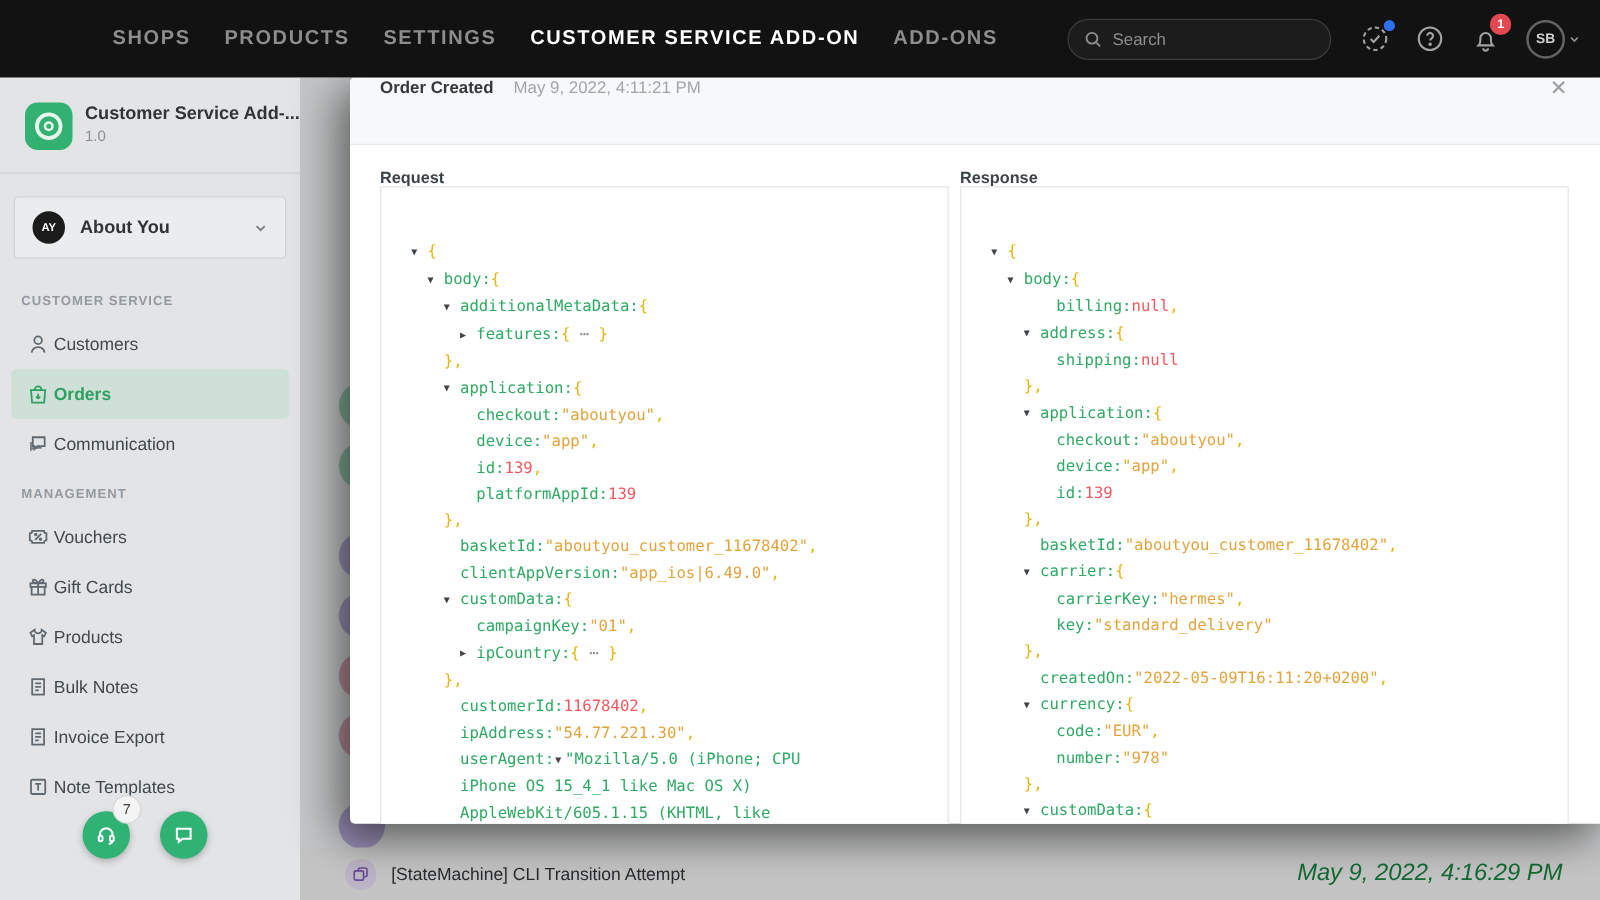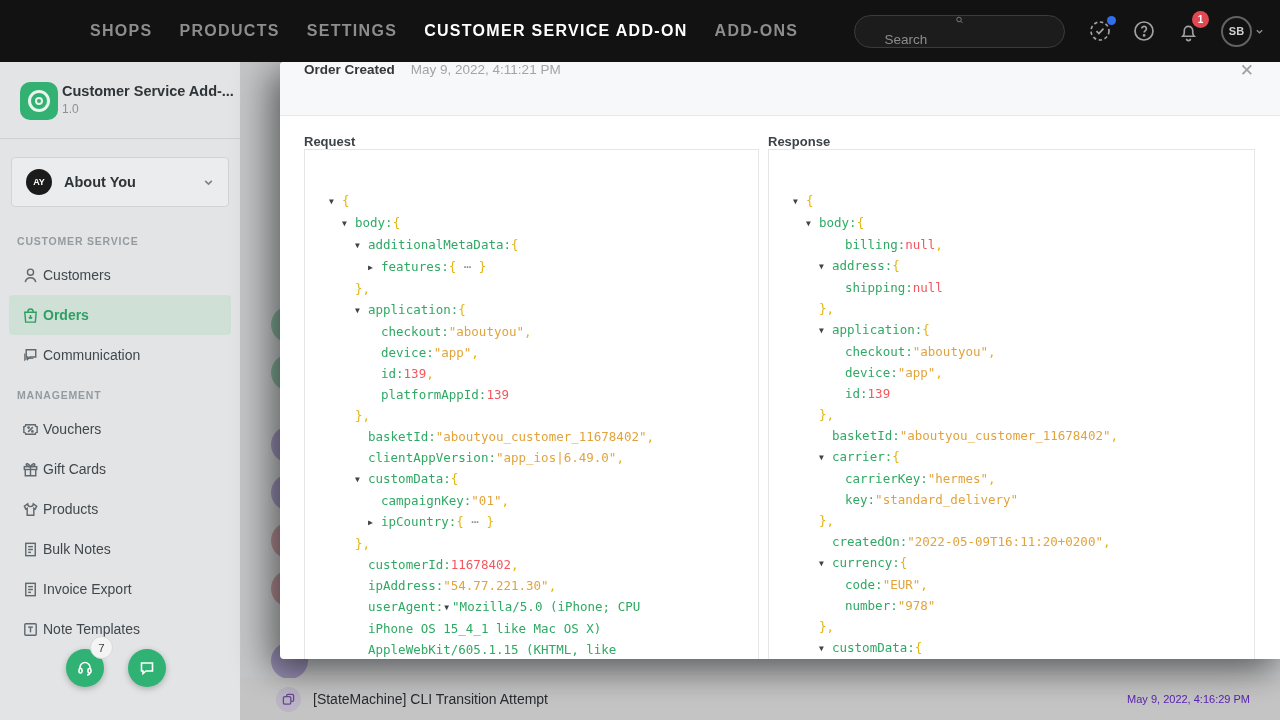--- a/index.html
+++ b/index.html
@@ -7,33 +7,33 @@
 
   
   .topnav { position:absolute; top:0; left:0; width:1280px; height:62px; background:#121212; display:flex; align-items:center; padding:0 16px 0 24px; z-index:30; }
   .logo { display:flex; align-items:flex-start; gap:3px; }
   .logo-text { color:#ffffff; font-size:27px; font-weight:800; letter-spacing:3px; line-height:30px; }
   .logo-dot { width:6px; height:6px; border:1.5px solid #cfcfcf; border-radius:50%; margin-top:6px; }
   .live-badge { color:#2ee385; font-size:9px; font-weight:800; letter-spacing:1px; margin-top:3px; }
   .nav-links { display:flex; gap:27px; margin-left:66px; }
   .nav-link { color:#8d8d8d; font-size:16px; font-weight:700; letter-spacing:1.3px; cursor:pointer; white-space:nowrap; }
   .nav-link.active { color:#ffffff; }
-  .search-box { margin-left:auto; width:211px; height:33px; background:#1c1c1c; border:1px solid #3c3c3c; border-radius:17px; display:flex; align-items:center; padding:0 12px; gap:8px;flex-direction:column; }
+  .search-box { margin-left:auto; width:211px; height:33px; background:#1c1c1c; border:1px solid #3c3c3c; border-radius:17px; display:flex; align-items:center; padding:0 12px; gap:8px; }
   .search-box input { background:transparent; border:none; outline:none; color:#cfcfcf; font-size:13.5px; width:150px; font-family:"Liberation Sans",sans-serif; }
   .search-box input::placeholder { color:#8d8d8d; }
   .nav-icons { display:flex; align-items:center; gap:18px; margin-left:22px; }
   .icon-btn { position:relative; width:26px; height:26px; display:flex; align-items:center; justify-content:center; cursor:pointer; }
   .dot-badge { position:absolute; top:-2px; right:-3px; width:9px; height:9px; border-radius:50%; background:#2f6fed; }
   .count-badge { position:absolute; top:-7px; right:-8px; min-width:17px; height:17px; border-radius:9px; background:#e14852; color:#ffffff; font-size:10px; font-weight:700; display:flex; align-items:center; justify-content:center; padding:0 4px; }
   .avatar { width:31px; height:31px; border-radius:50%; border:2px solid #636363; color:#d0d0d0; font-size:11px; font-weight:700; display:flex; align-items:center; justify-content:center; cursor:pointer; }
   .avatar-wrap { display:flex; align-items:center; gap:3px; margin-left:2px; }
 
   
   .sidebar { position:absolute; top:62px; left:0; width:240px; height:658px; background:#e2e4e5; z-index:5; }
-  .app-header { display:flex; gap:4px; padding:20px 16px 18px 20px; border-bottom:1px solid #cfd1d2; }
+  .app-header { display:flex; gap:10px; padding:20px 16px 18px 20px; border-bottom:1px solid #cfd1d2; }
   .app-icon { width:38px; height:38px; border-radius:10px; background:#33b173; flex:none; display:flex; align-items:center; justify-content:center; }
   .bullseye-outer { width:22px; height:22px; border:3px solid #e7f5ec; border-radius:50%; display:flex; align-items:center; justify-content:center; }
   .bullseye-inner { width:8px; height:8px; border:2.5px solid #e7f5ec; border-radius:50%; }
   .app-title { font-size:14.5px; font-weight:700; color:#2f3438; line-height:18px; white-space:nowrap; overflow:hidden; }
   .app-version { font-size:12px; color:#8c9196; margin-top:2px; }
   .shop-selector { margin:18px 11px 14px 11px; height:50px; background:#ebeced; border:1px solid #d2d3d4; border-radius:4px; display:flex; align-items:center; padding:0 14px; gap:12px; cursor:pointer; }
   .shop-avatar { width:26px; height:26px; border-radius:50%; background:#1b1b1b; color:#ffffff; font-size:9px; font-weight:700; display:flex; align-items:center; justify-content:center; flex:none; }
   .shop-label { font-size:14.5px; font-weight:700; color:#2f3438; flex:1; }
   .section-label { font-size:10.5px; font-weight:700; letter-spacing:0.8px; color:#949ba0; padding:14px 16px 8px 17px; }
   .side-item { height:40px; margin:0 9px; border-radius:4px; display:flex; align-items:center; gap:3px; padding:0 12px; cursor:pointer; color:#40484e; }
@@ -46,21 +46,21 @@
   .float-btn { position:relative; width:38px; height:38px; border-radius:50%; background:#2fb273; display:flex; align-items:center; justify-content:center; cursor:pointer; box-shadow:0 2px 6px rgba(0,0,0,0.25); }
   .float-badge { position:absolute; top:-13px; right:-9px; width:23px; height:23px; border-radius:50%; background:#f4f4f4; border:1px solid #d7d8d9; color:#3d4246; font-size:11.5px; display:flex; align-items:center; justify-content:center; }
 
   
   .content { position:absolute; top:62px; left:240px; width:1040px; height:658px; background:#f2f3f4; overflow:hidden; }
   .tl-line { position:absolute; left:49px; top:150px; width:2px; height:460px; background:#e3e4e5; }
   .tl-circle { position:absolute; left:31px; width:37px; height:37px; border-radius:50%; }
   .bottom-row { position:absolute; bottom:0; left:0; right:0; height:42px; background:#f0f0f0; display:flex; align-items:center; padding:0 30px 0 36px; gap:12px; cursor:pointer; }
   .sm-icon { width:25px; height:25px; border-radius:50%; background:#e4dcf1; display:flex; align-items:center; justify-content:center; flex:none; }
   .bottom-label { font-size:14px; color:#2e3236; }
-  .bottom-date { margin-left:auto; font-size:11px; color:#6d28d9; }
+  .bottom-date { margin-left:auto; font-size:19px; color:#15803d;font-style:italic; }
   .content-overlay { position:absolute; inset:0; background:rgba(18,18,18,0.2); z-index:4; }
 
   
   .modal { position:absolute; left:280px; top:62px; width:1000px; height:597px; background:#ffffff; border-radius:4px 0 0 4px; z-index:20; box-shadow:-14px 10px 36px rgba(0,0,0,0.33), 0 10px 30px rgba(0,0,0,0.3); overflow:hidden; }
   .modal-header { height:54px; background:#f7f8f9; border-bottom:1px solid #e7e8e9; display:flex; padding:0 26px 0 24px; }
   .modal-title { font-size:13.5px; font-weight:700; color:#33383c; }
   .modal-date { font-size:13.5px; color:#a0a5aa; margin-left:16px; }
   .modal-close { margin-left:auto; color:#9b9fa3; font-size:17px; line-height:1; cursor:pointer; }
   .modal-body { position:absolute; top:54px; left:24px; right:25px; bottom:0; display:flex; gap:9px; padding-top:18px; }
   .panel-col { display:flex; flex-direction:column; }

